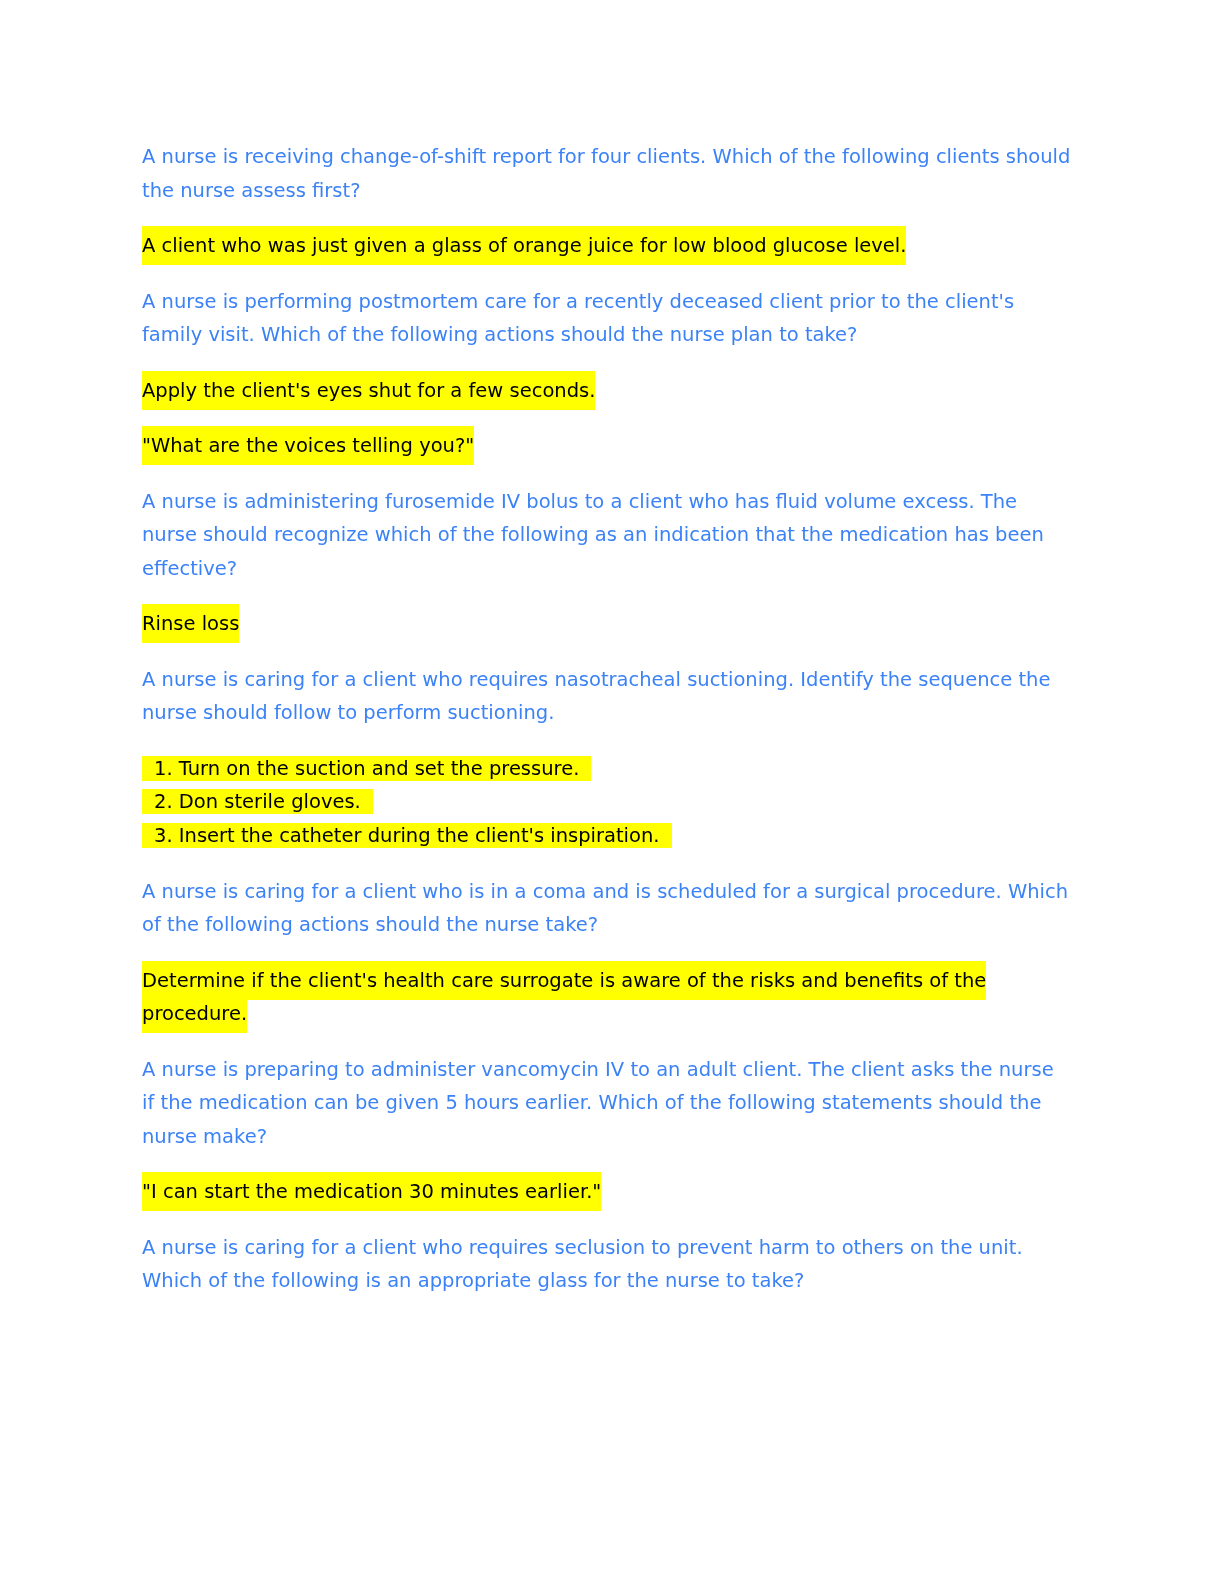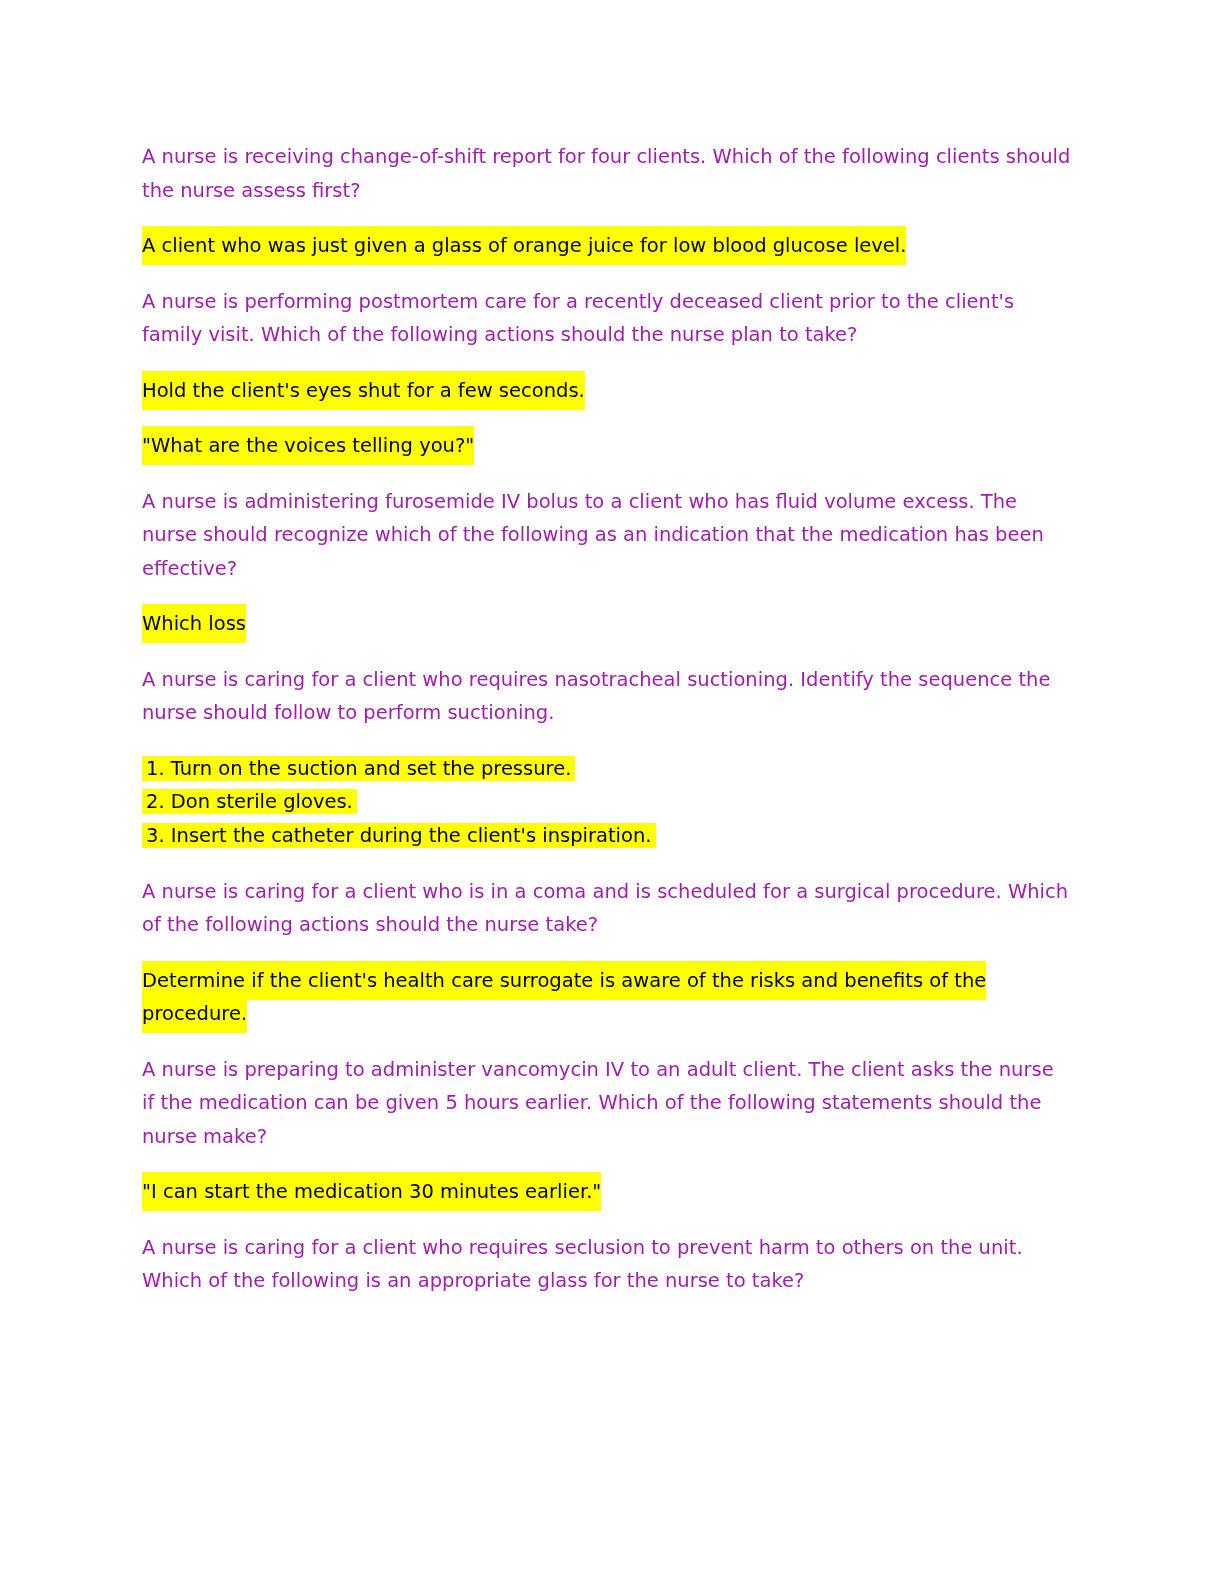--- a/index.html
+++ b/index.html
@@ -42,21 +42,21 @@
     position: absolute;
     left: 142px;
     top: 140px;
     width: 930px;
     z-index: 2;
   }
   .q {
     font-size: 19.5px;
     line-height: 1.72;
     margin: 0 0 22px 0;
-    color: #a21caf;
+    color: #3b82f6;
     letter-spacing: 0.0px;
   }
   .a {
     font-size: 19.5px;
     line-height: 1.72;
     margin: 0 0 22px 0;
     color: #000;
   }
   .a span.hl {
     background: #ffff00;
@@ -67,45 +67,45 @@
   .steps {
     margin: 0 0 22px 0;
     font-size: 19.5px;
     line-height: 1.72;
   }
   .steps .step {
     margin: 0;
   }
   .steps .step span.hl {
     background: #ffff00;
-    padding: 1px 4px;
+    padding: 1px 12px;
   }
 </style>
 </head>
 <body>
 
 <div class="page">
 
 
   <div class="content">
 
     <p class="q">A nurse is receiving change-of-shift report for four clients. Which of the following clients should the nurse assess first?</p>
 
     <p class="a"><span class="hl">A client who was just given a glass of orange juice for low blood glucose level.</span></p>
 
     <p class="q">A nurse is performing postmortem care for a recently deceased client prior to the client's family visit. Which of the following actions should the nurse plan to take?</p>
 
-    <p class="a"><span class="hl">Hold the client's eyes shut for a few seconds.</span></p>
+    <p class="a"><span class="hl">Apply the client's eyes shut for a few seconds.</span></p>
 
 
     <p class="a"><span class="hl">"What are the voices telling you?"</span></p>
 
     <p class="q">A nurse is administering furosemide IV bolus to a client who has fluid volume excess. The nurse should recognize which of the following as an indication that the medication has been effective?</p>
 
-    <p class="a"><span class="hl">Which loss</span></p>
+    <p class="a"><span class="hl">Rinse loss</span></p>
 
     <p class="q">A nurse is caring for a client who requires nasotracheal suctioning. Identify the sequence the nurse should follow to perform suctioning.</p>
 
     <div class="steps">
       <div class="step"><span class="hl">1. Turn on the suction and set the pressure.</span></div>
       <div class="step"><span class="hl">2. Don sterile gloves.</span></div>
       <div class="step"><span class="hl">3. Insert the catheter during the client's inspiration.</span></div>
     </div>
 
     <p class="q">A nurse is caring for a client who is in a coma and is scheduled for a surgical procedure. Which of the following actions should the nurse take?</p>

